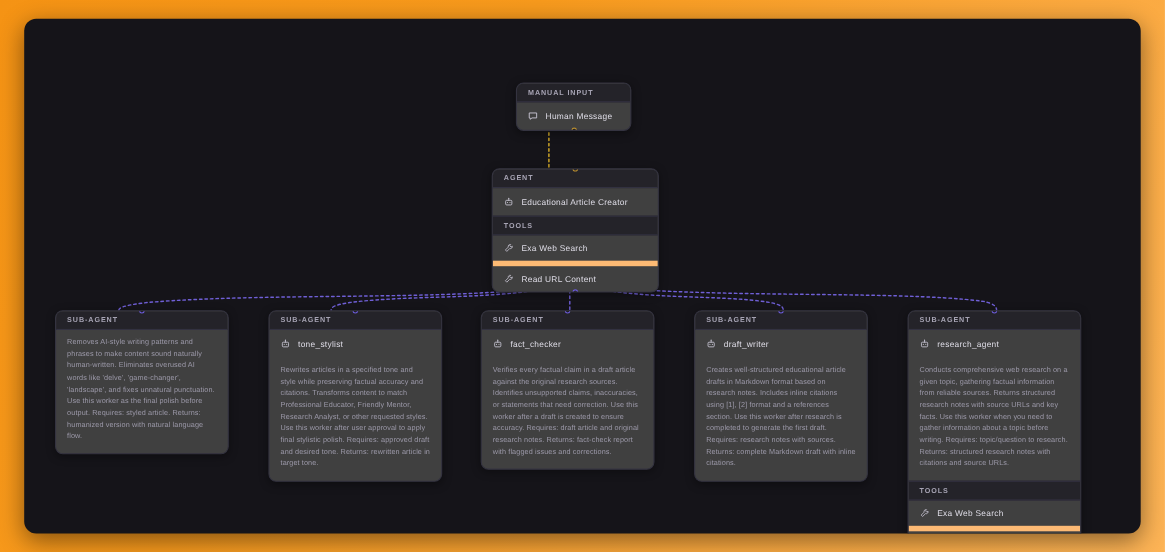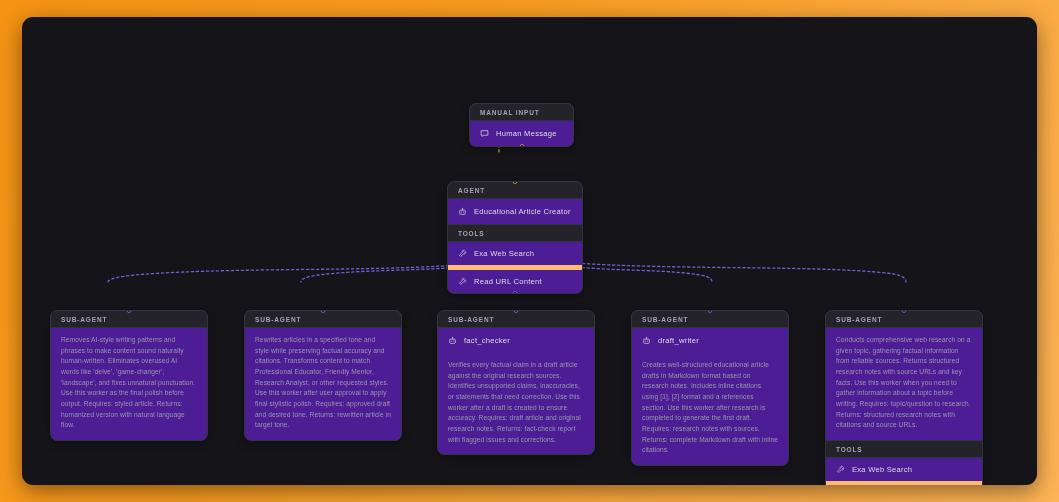--- a/index.html
+++ b/index.html
@@ -38,26 +38,25 @@
     position: absolute;
     left: 0; top: 0;
     width: 1015px;
     height: 468px;
     pointer-events: none;
   }
 
   
   .node {
     position: absolute;
-    background: #4c1d95;
+    background: #404040;
     border: 1px solid #343340;
     border-radius: 7px;
     overflow: hidden;
     box-shadow: 0 2px 8px rgba(0,0,0,0.35);
-    margin-top: 28px;
   }
 
   .node-head {
     background: #242329;
     border-bottom: 1px solid #323140;
     padding: 5px 10px 4px 10px;
     font-size: 6.5px;
     letter-spacing: 0.85px;
     color: #a7a4b4;
     text-transform: uppercase;
@@ -103,21 +102,21 @@
   .desc {
     padding: 7px 10px 9px 10px;
     font-size: 6.6px;
     line-height: 1.62;
     color: #9b98a8;
     letter-spacing: 0.1px;
   }
 
   
   #node-manual-input { left: 447px; top: 58px; width: 105px; }
-  #node-agent        { left: 425px; top: 136px; width: 136px; }
+  #node-agent        { left: 425px; top: 136px; width: 152px; }
 
   .subagent { width: 158px; top: 265px; }
   #node-sub-humanizer      { left: 28px;  }
   #node-sub-tone-stylist   { left: 222px; }
   #node-sub-fact-checker   { left: 415px; }
   #node-sub-draft-writer   { left: 609px; }
   #node-sub-research-agent { left: 803px; }
 
   .node-title-row { padding-top: 8px; padding-bottom: 8px; }
 
@@ -203,20 +202,32 @@
 
     <div class="node subagent" id="node-sub-humanizer">
       <div class="handle top purple"></div>
       <div class="node-head">SUB-AGENT</div>
       <div class="desc">Removes AI-style writing patterns and phrases to make content sound naturally human-written. Eliminates overused AI words like 'delve', 'game-changer', 'landscape', and fixes unnatural punctuation. Use this worker as the final polish before output. Requires: styled article. Returns: humanized version with natural language flow.</div>
     </div>
 
     <div class="node subagent" id="node-sub-tone-stylist">
       <div class="handle top purple"></div>
       <div class="node-head">SUB-AGENT</div>
+      <div class="node-row node-title-row">
+        <span class="ico">
+          <svg viewBox="0 0 16 16">
+              <rect x="3" y="5.5" width="10" height="7.5" rx="1.6" fill="none" stroke="currentColor" stroke-width="1.4"></rect>
+              <path d="M8 5.5V3" stroke="currentColor" stroke-width="1.4" stroke-linecap="round"></path>
+              <circle cx="8" cy="2.3" r="1" fill="currentColor"></circle>
+              <circle cx="6" cy="9" r="0.9" fill="currentColor"></circle>
+              <circle cx="10" cy="9" r="0.9" fill="currentColor"></circle>
+            </svg>
+        </span>
+        <span>tone_stylist</span>
+      </div>
       <div class="desc">Rewrites articles in a specified tone and style while preserving factual accuracy and citations. Transforms content to match Professional Educator, Friendly Mentor, Research Analyst, or other requested styles. Use this worker after user approval to apply final stylistic polish. Requires: approved draft and desired tone. Returns: rewritten article in target tone.</div>
     </div>
 
     <div class="node subagent" id="node-sub-draft-writer">
       <div class="handle top purple"></div>
       <div class="node-head">SUB-AGENT</div>
       <div class="node-row node-title-row">
         <span class="ico">
           <svg viewBox="0 0 16 16">
               <rect x="3" y="5.5" width="10" height="7.5" rx="1.6" fill="none" stroke="currentColor" stroke-width="1.4"></rect>
@@ -245,20 +256,32 @@
             </svg>
         </span>
         <span>fact_checker</span>
       </div>
       <div class="desc">Verifies every factual claim in a draft article against the original research sources. Identifies unsupported claims, inaccuracies, or statements that need correction. Use this worker after a draft is created to ensure accuracy. Requires: draft article and original research notes. Returns: fact-check report with flagged issues and corrections.</div>
     </div>
 
     <div class="node subagent" id="node-sub-research-agent">
       <div class="handle top purple"></div>
       <div class="node-head">SUB-AGENT</div>
+      <div class="node-row node-title-row">
+        <span class="ico">
+          <svg viewBox="0 0 16 16">
+              <rect x="3" y="5.5" width="10" height="7.5" rx="1.6" fill="none" stroke="currentColor" stroke-width="1.4"></rect>
+              <path d="M8 5.5V3" stroke="currentColor" stroke-width="1.4" stroke-linecap="round"></path>
+              <circle cx="8" cy="2.3" r="1" fill="currentColor"></circle>
+              <circle cx="6" cy="9" r="0.9" fill="currentColor"></circle>
+              <circle cx="10" cy="9" r="0.9" fill="currentColor"></circle>
+            </svg>
+        </span>
+        <span>research_agent</span>
+      </div>
       <div class="desc">Conducts comprehensive web research on a given topic, gathering factual information from reliable sources. Returns structured research notes with source URLs and key facts. Use this worker when you need to gather information about a topic before writing. Requires: topic/question to research. Returns: structured research notes with citations and source URLs.</div>
       <div class="sect-head">TOOLS</div>
       <div class="node-row">
         <span class="ico">
           <svg viewBox="0 0 16 16">
               <path d="M11.2 2.4a3.1 3.1 0 0 0-3.9 4L2.6 11.1l2.3 2.3 4.7-4.7a3.1 3.1 0 0 0 4-3.9L11.8 6.5 9.5 4.2z" fill="none" stroke="currentColor" stroke-width="1.3" stroke-linejoin="round"></path>
             </svg>
         </span>
         <span>Exa Web Search</span>
       </div>

